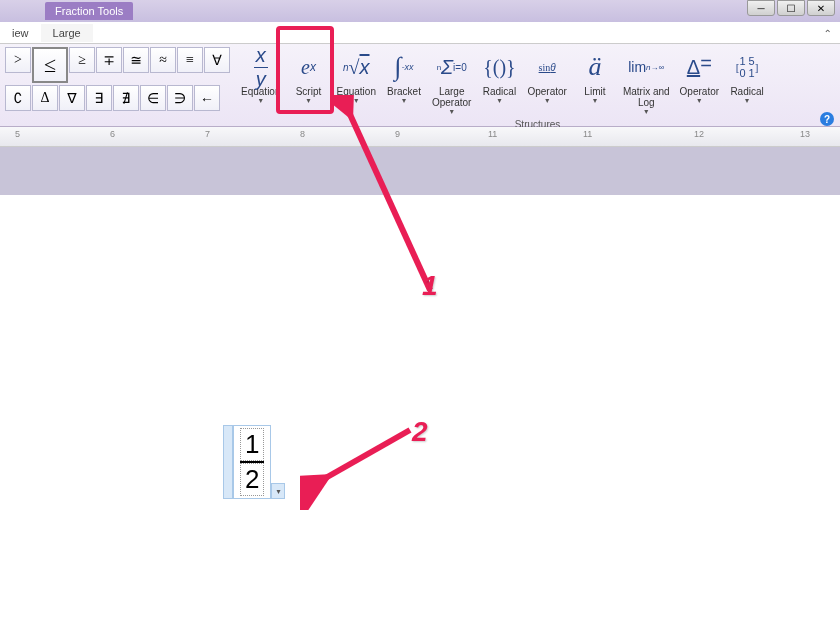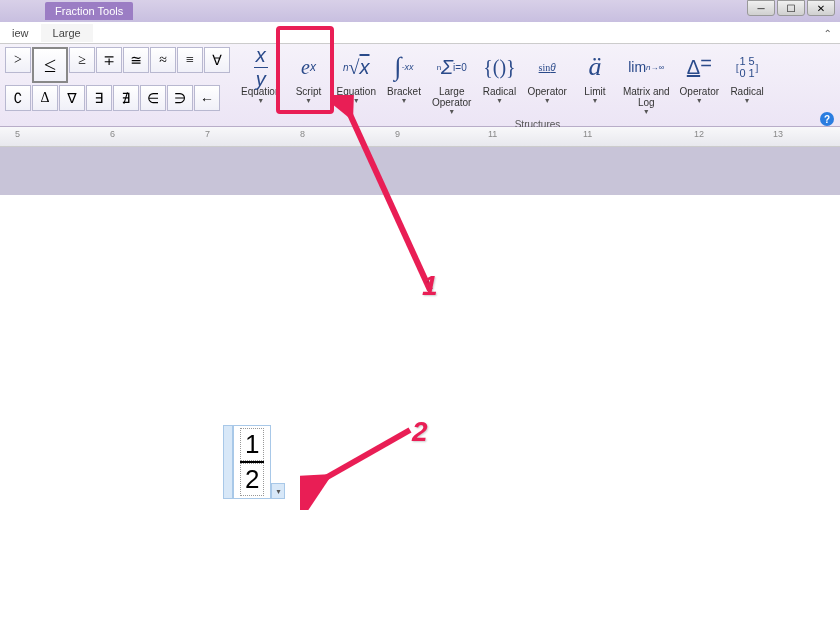--- a/index.html
+++ b/index.html
@@ -187,21 +187,21 @@
 
 <div class="ruler">
   <span class="ruler-mark" style="left:15px;">5</span>
   <span class="ruler-mark" style="left:110px;">6</span>
   <span class="ruler-mark" style="left:205px;">7</span>
   <span class="ruler-mark" style="left:300px;">8</span>
   <span class="ruler-mark" style="left:395px;">9</span>
   <span class="ruler-mark" style="left:488px;">11</span>
   <span class="ruler-mark" style="left:583px;">11</span>
   <span class="ruler-mark" style="left:694px;">12</span>
-  <span class="ruler-mark" style="left:773px;">13</span>
+  <span class="ruler-mark" style="left:800px;">13</span>
 </div>
 
 <div class="help-icon">?</div>
 
 <div class="document-bg"></div>
 
 <div class="document-area">
   <div class="equation-box">
     <div class="eq-handle-left"></div>
     <div class="eq-content">

